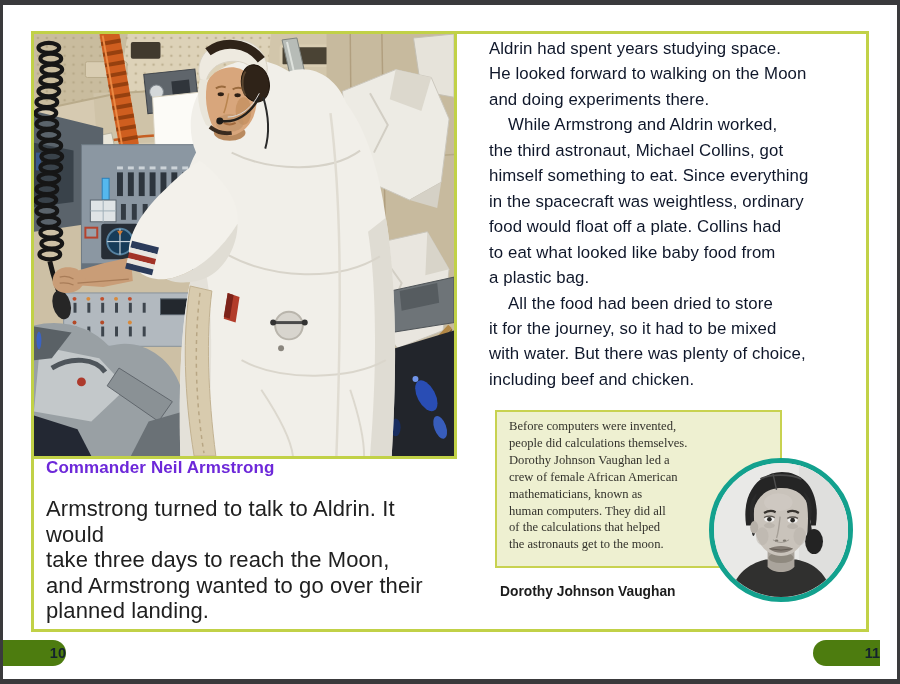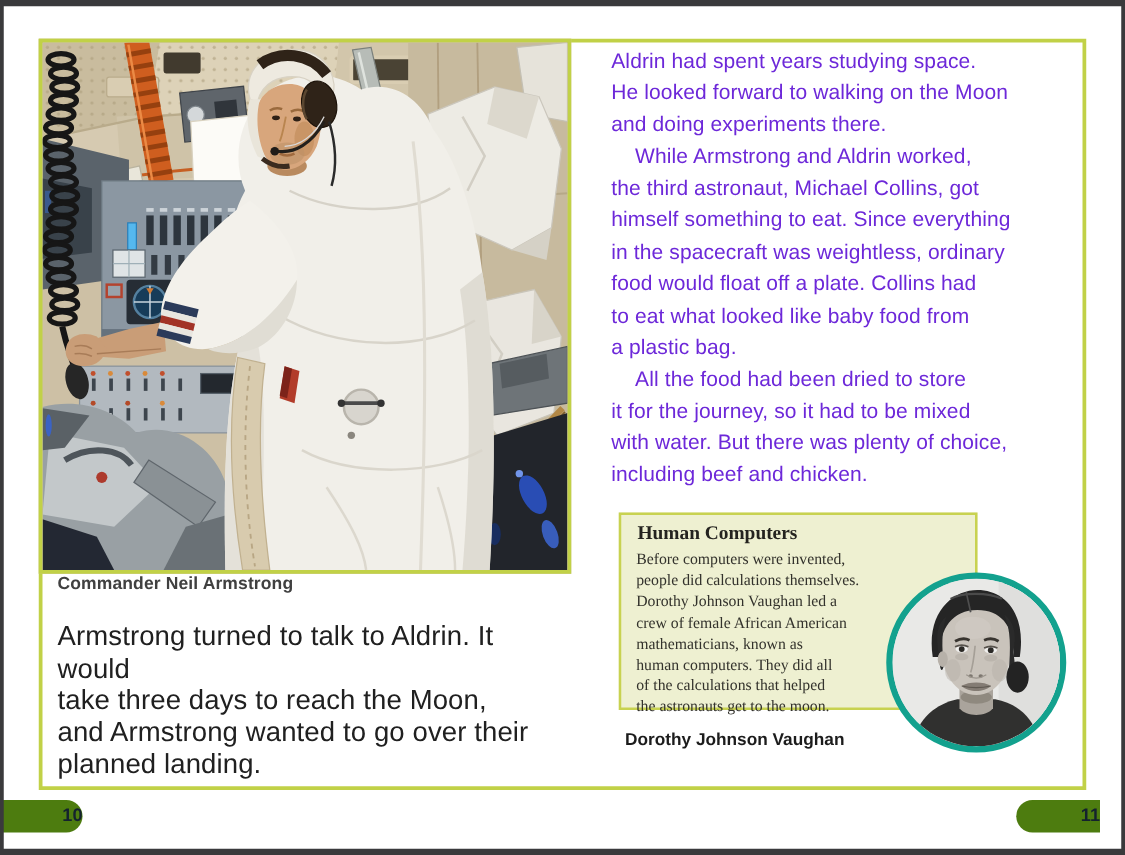--- a/index.html
+++ b/index.html
@@ -5,26 +5,26 @@
   html,body{margin:0;padding:0;background:#fff;}
   .page{position:relative;width:900px;height:684px;background:#ffffff;overflow:hidden;
         font-family:"Liberation Sans",sans-serif;}
   .outer-frame{position:absolute;inset:0;border-style:solid;border-color:#3a3a3c;
         border-width:5px 3px 5px 3px;z-index:60;pointer-events:none;box-sizing:border-box;}
   .big-border{position:absolute;left:31px;top:31px;width:838px;height:601px;
         border:3px solid #c1d147;box-sizing:border-box;background:transparent;}
   .photo{position:absolute;left:31px;top:31px;width:426px;height:428px;margin:0;
         border:3px solid #c1d147;box-sizing:border-box;overflow:hidden;background:#cdc0a5;}
   .photo svg{display:block;width:100%;height:100%;}
-  .caption-left{position:absolute;left:46px;top:458px;font-size:14px;font-weight:bold;
-        color:#404040;letter-spacing:.1px;}
+  .caption-left{position:absolute;left:46px;top:458px;font-size:17px;font-weight:bold;
+        color:#6d28d9;letter-spacing:.1px;}
   .para-left{position:absolute;left:46px;top:496px;width:410px;font-size:22px;
         line-height:25.6px;color:#202020;white-space:pre-wrap;letter-spacing:.1px;}
   .right-body{position:absolute;left:489px;top:36px;width:372px;font-size:16.8px;
-        line-height:25.45px;color:#6d28d9;white-space:pre-wrap;letter-spacing:.1px;}
+        line-height:25.45px;color:#0f172a;white-space:pre-wrap;letter-spacing:.1px;}
   .sidebar{position:absolute;left:495px;top:410px;width:287px;height:158px;box-sizing:border-box;
         background:#eef0d1;border:2px solid #c8d250;padding:6px 10px 4px 12px;}
   .sidebar h3{margin:0 0 3px 1px;font-family:"Liberation Serif",serif;font-size:15.5px;
         font-weight:bold;color:#24231f;}
   .sidebar p{margin:0;font-family:"Liberation Serif",serif;font-size:12.6px;line-height:16.9px;
         color:#33322c;white-space:pre-wrap;}
   .portrait{position:absolute;left:709px;top:458px;width:134px;height:134px;border-radius:50%;
         border:5px solid #13a18e;overflow:hidden;background:#e9e9e7;z-index:5;}
   .portrait svg{display:block;width:100%;height:100%;}
   .caption-portrait{position:absolute;left:500px;top:584px;width:240px;text-align:left;
@@ -317,21 +317,20 @@
 in the spacecraft was weightless, ordinary
 food would float off a plate. Collins had
 to eat what looked like baby food from
 a plastic bag.
     All the food had been dried to store
 it for the journey, so it had to be mixed
 with water. But there was plenty of choice,
 including beef and chicken.</div>
 
   <aside class="sidebar">
-    <h3>Human Computers</h3>
     <p>Before computers were invented,
 people did calculations themselves.
 Dorothy Johnson Vaughan led a
 crew of female African American
 mathematicians, known as
 human computers. They did all
 of the calculations that helped
 the astronauts get to the moon.</p>
   </aside>
 

